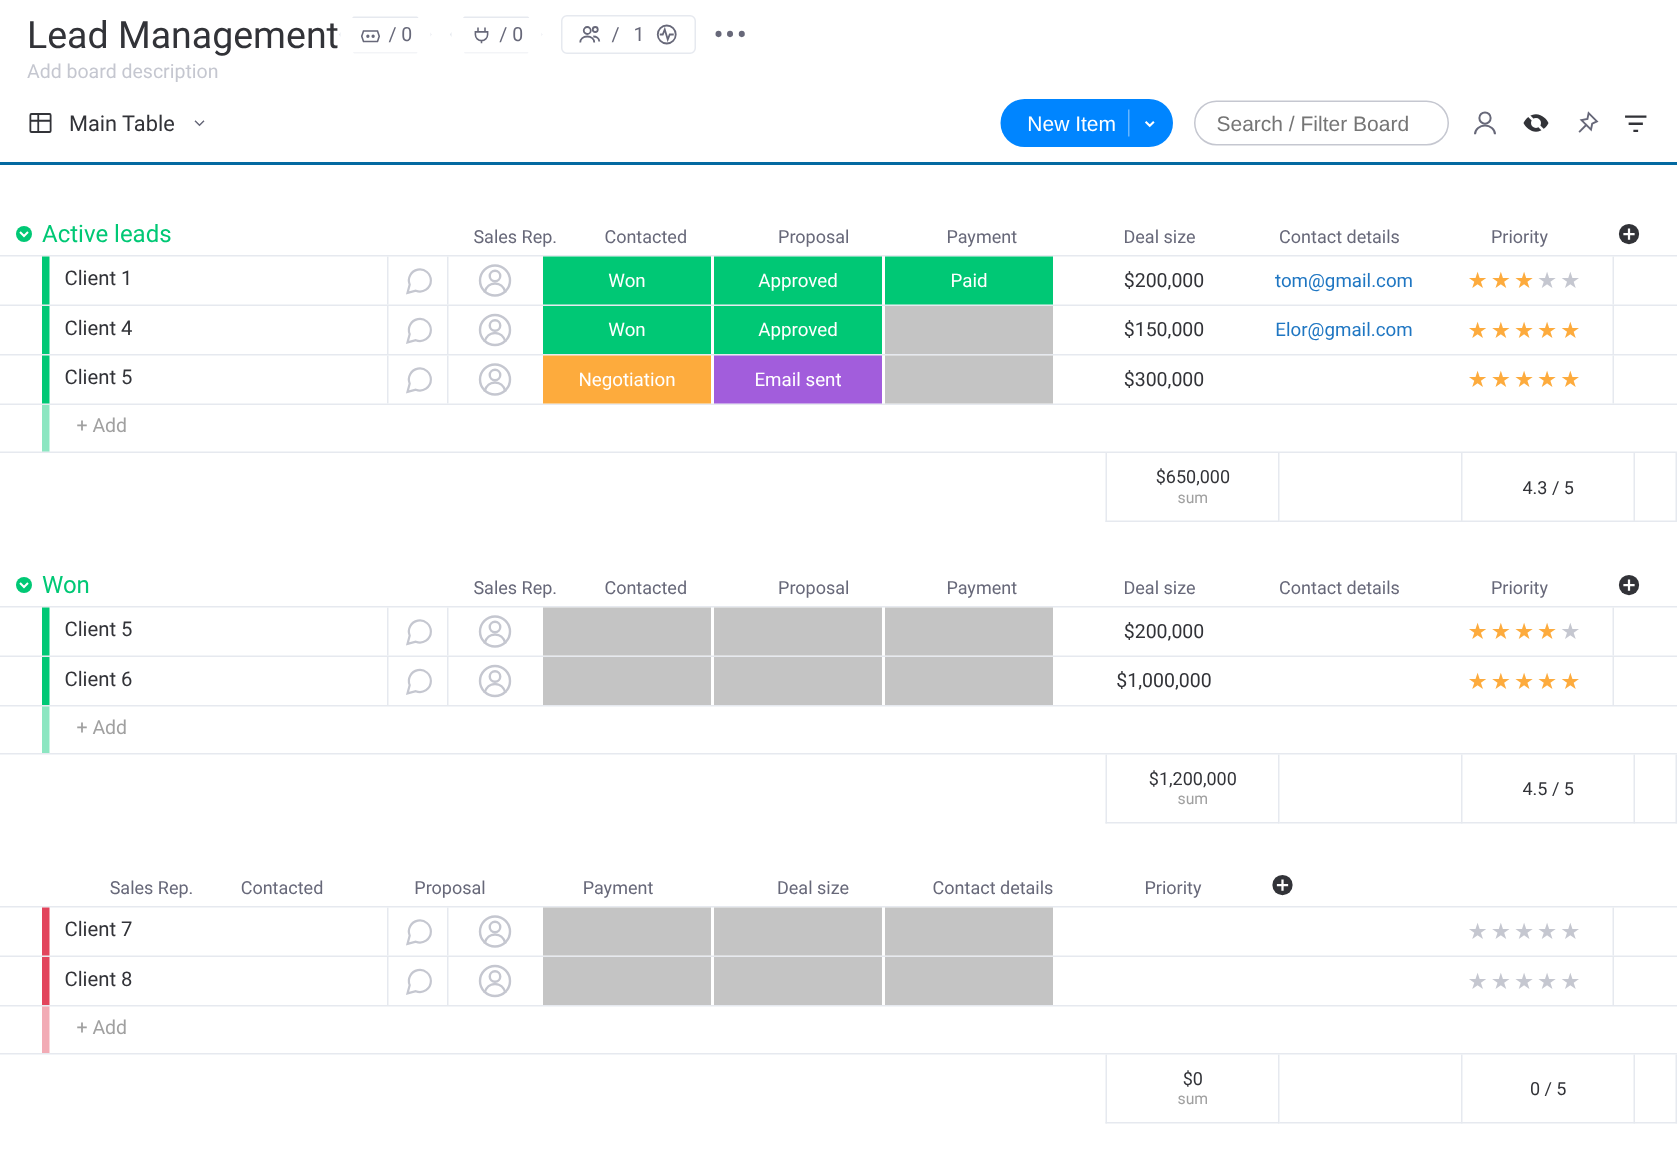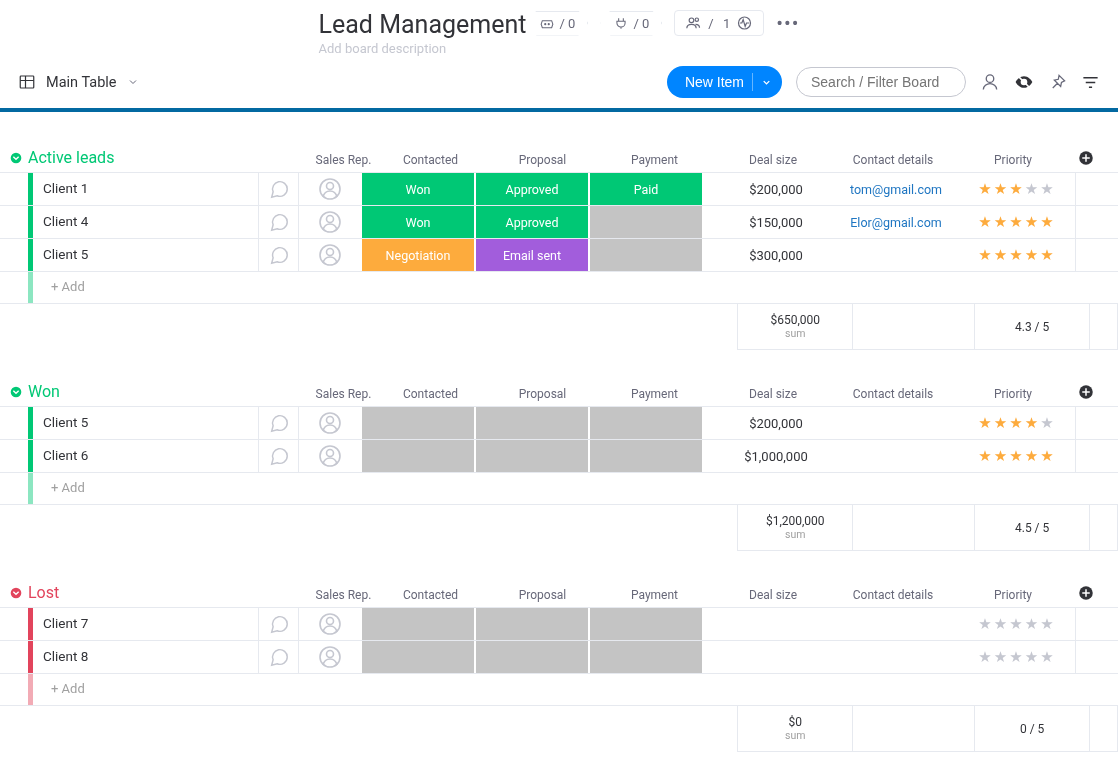--- a/index.html
+++ b/index.html
@@ -1,29 +1,29 @@
 <!DOCTYPE html>
 <html><head>
 <meta charset="utf-8">
 <style>
 * { box-sizing: border-box; margin: 0; padding: 0; }
 body { font-family: -apple-system, BlinkMacSystemFont, "Segoe UI", Roboto, Arial, sans-serif; background: #fff; width: 1118px; color: #323338; }
 
 .header { padding: 10px 18px 6px; }
-.header-row { display: flex; justify-content: center; align-items: flex-start; }
+.header-row { display: flex; justify-content: flex-start; align-items: flex-start; }
 .title { font-size: 25px; font-weight: 400; color: #323338; }
 .desc { font-size: 13px; color: #c5c7d0; margin-top: 2px; }
 .header-actions { display: flex; align-items: center; gap: 12px; }
 
 .hex { position: relative; display: inline-flex; align-items: center; background: #fff; border: 1px solid #e6e9ef; padding: 4px 12px; font-size: 13px; color: #676879; clip-path: polygon(10px 0, calc(100% - 10px) 0, 100% 50%, calc(100% - 10px) 100%, 10px 100%, 0 50%); }
 .hex svg { margin-right: 4px; }
 .pill-box { display: inline-flex; align-items: center; border: 1px solid #e6e9ef; border-radius: 4px; padding: 4px 10px; font-size: 13px; color: #676879; gap: 6px; }
 .dots { font-size: 20px; color: #676879; cursor: pointer; letter-spacing: 1px; }
 
-.toolbar { display: flex; justify-content: space-between; align-items: center; padding: 4px 18px 10px; border-bottom: 4px solid #0369a1; }
+.toolbar { display: flex; justify-content: space-between; align-items: center; padding: 4px 18px 10px; border-bottom: 2px solid #0369a1; }
 .toolbar-left { display: flex; align-items: center; gap: 10px; }
 .view-name { font-size: 14.5px; color: #323338; }
 .toolbar-right { display: flex; align-items: center; gap: 14px; }
 
 .new-btn { background: #0085ff; color: #fff; border: none; border-radius: 20px; padding: 7px 10px 7px 18px; font-size: 14px; display: inline-flex; align-items: center; gap: 8px; cursor: pointer; }
 .new-btn .sep { width: 1px; height: 18px; background: rgba(255,255,255,0.4); }
 
 .search { border: 1px solid #c5c7d0; border-radius: 20px; padding: 6px 14px; font-size: 14px; color: #676879; width: 170px; outline: none; }
 
 .icon-btn { color: #676879; cursor: pointer; display: inline-flex; }
@@ -385,29 +385,20 @@
     </div>
     <div class="cell" style="width:122px;border-left:none;border-right:none;"></div>
     <div class="cell" style="width:118px">
       <span class="sum-val">4.5 / 5</span>
     </div>
     <div class="cell" style="width:28px;border-left:none"></div>
       </div>
     </div>
     <div class="group">
     <div class="group-head">
-      <span class="grp-title" style="color:#e2445c">
-        <span>
-            <svg width="16" height="16" viewBox="0 0 24 24">
-              <circle cx="12" cy="12" r="8" fill="#e2445c"></circle>
-              <path d="M8 10l4 4 4-4" stroke="#fff" stroke-width="2" fill="none"></path>
-            </svg>
-          </span>
-        <span>Lost</span>
-      </span>
       <span class="spacer-person"></span>
       <span class="col-h c-sales">Sales Rep.</span>
       <span class="col-h c-status">Contacted</span>
       <span class="col-h c-status">Proposal</span>
       <span class="col-h c-status">Payment</span>
       <span style="width:15px"></span>
       <span class="col-h c-deal">Deal size</span>
       <span class="col-h c-contact">Contact details</span>
       <span class="col-h c-priority">Priority</span>
       <span class="col-h c-add">

